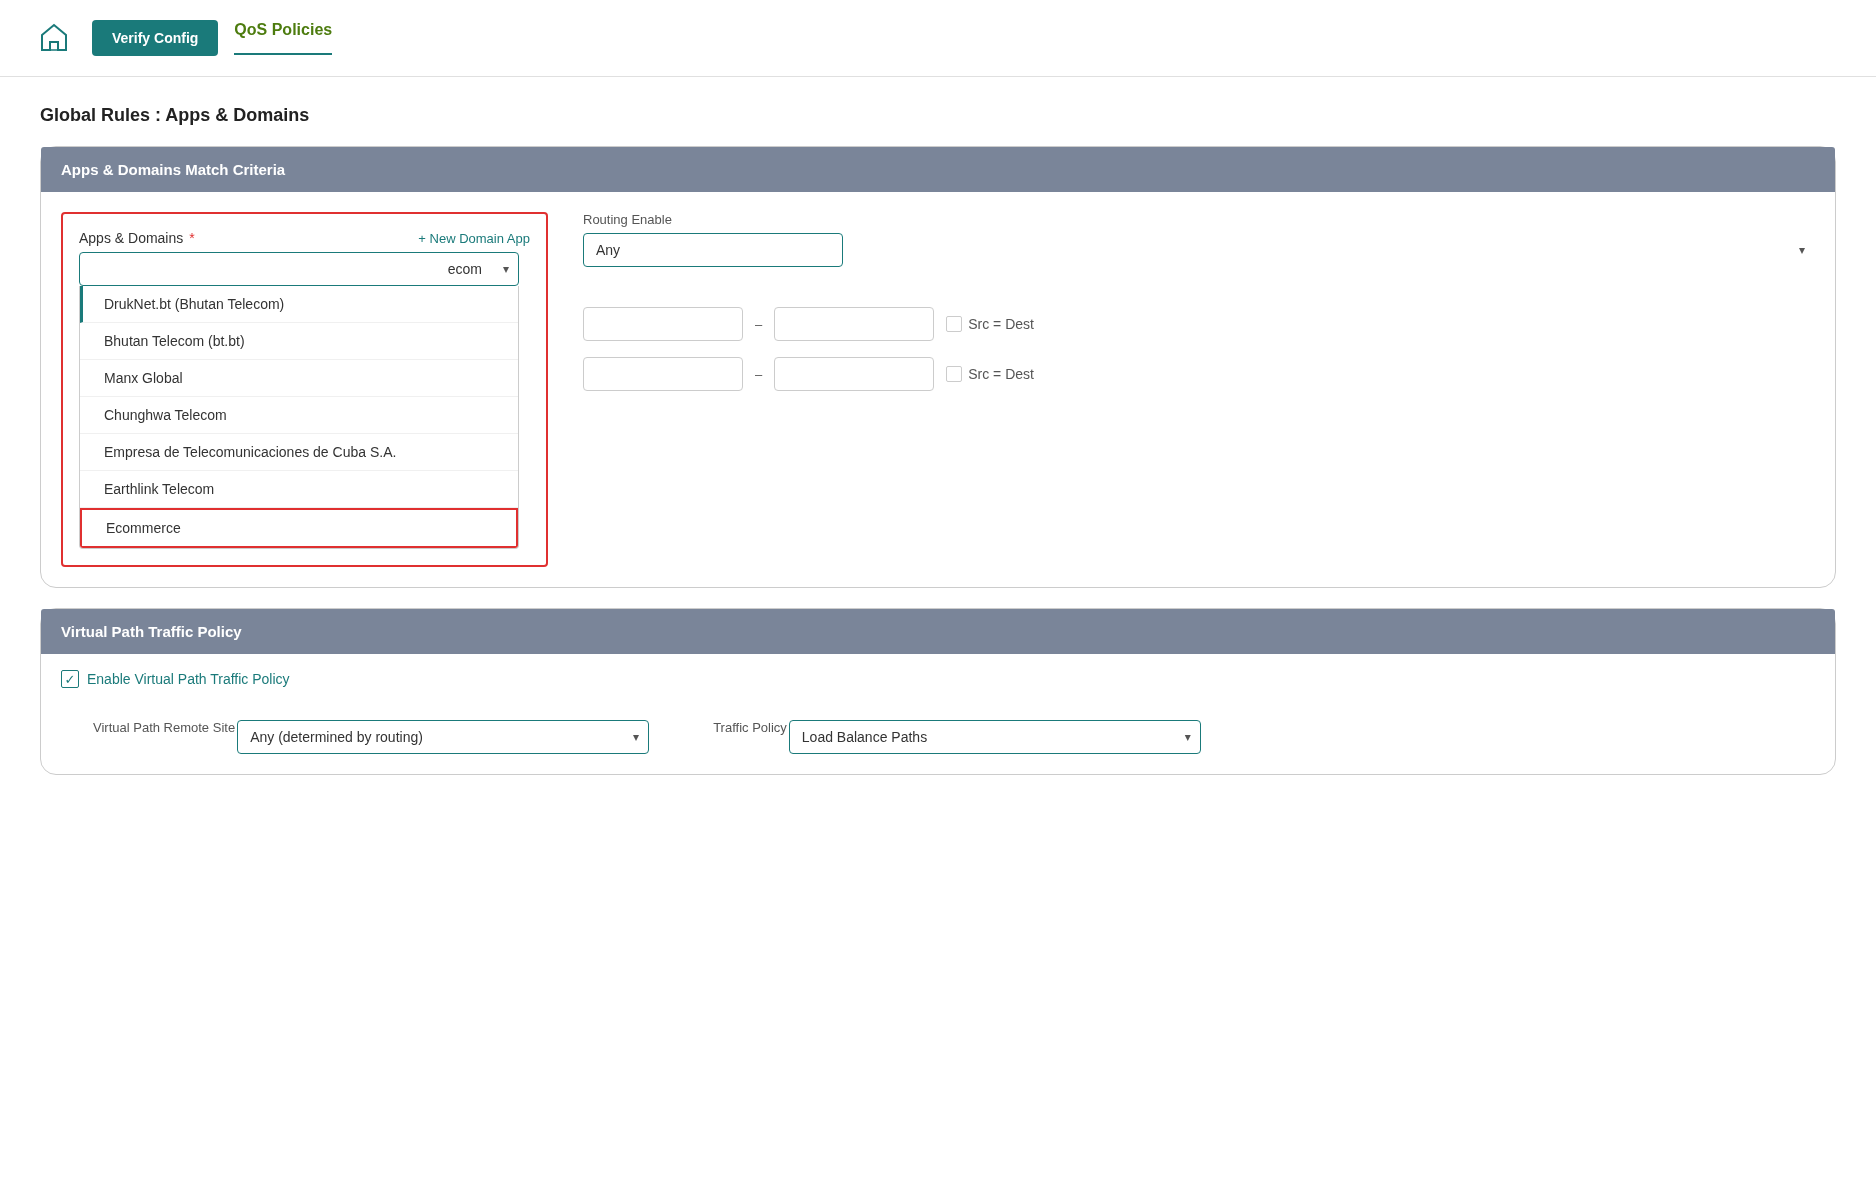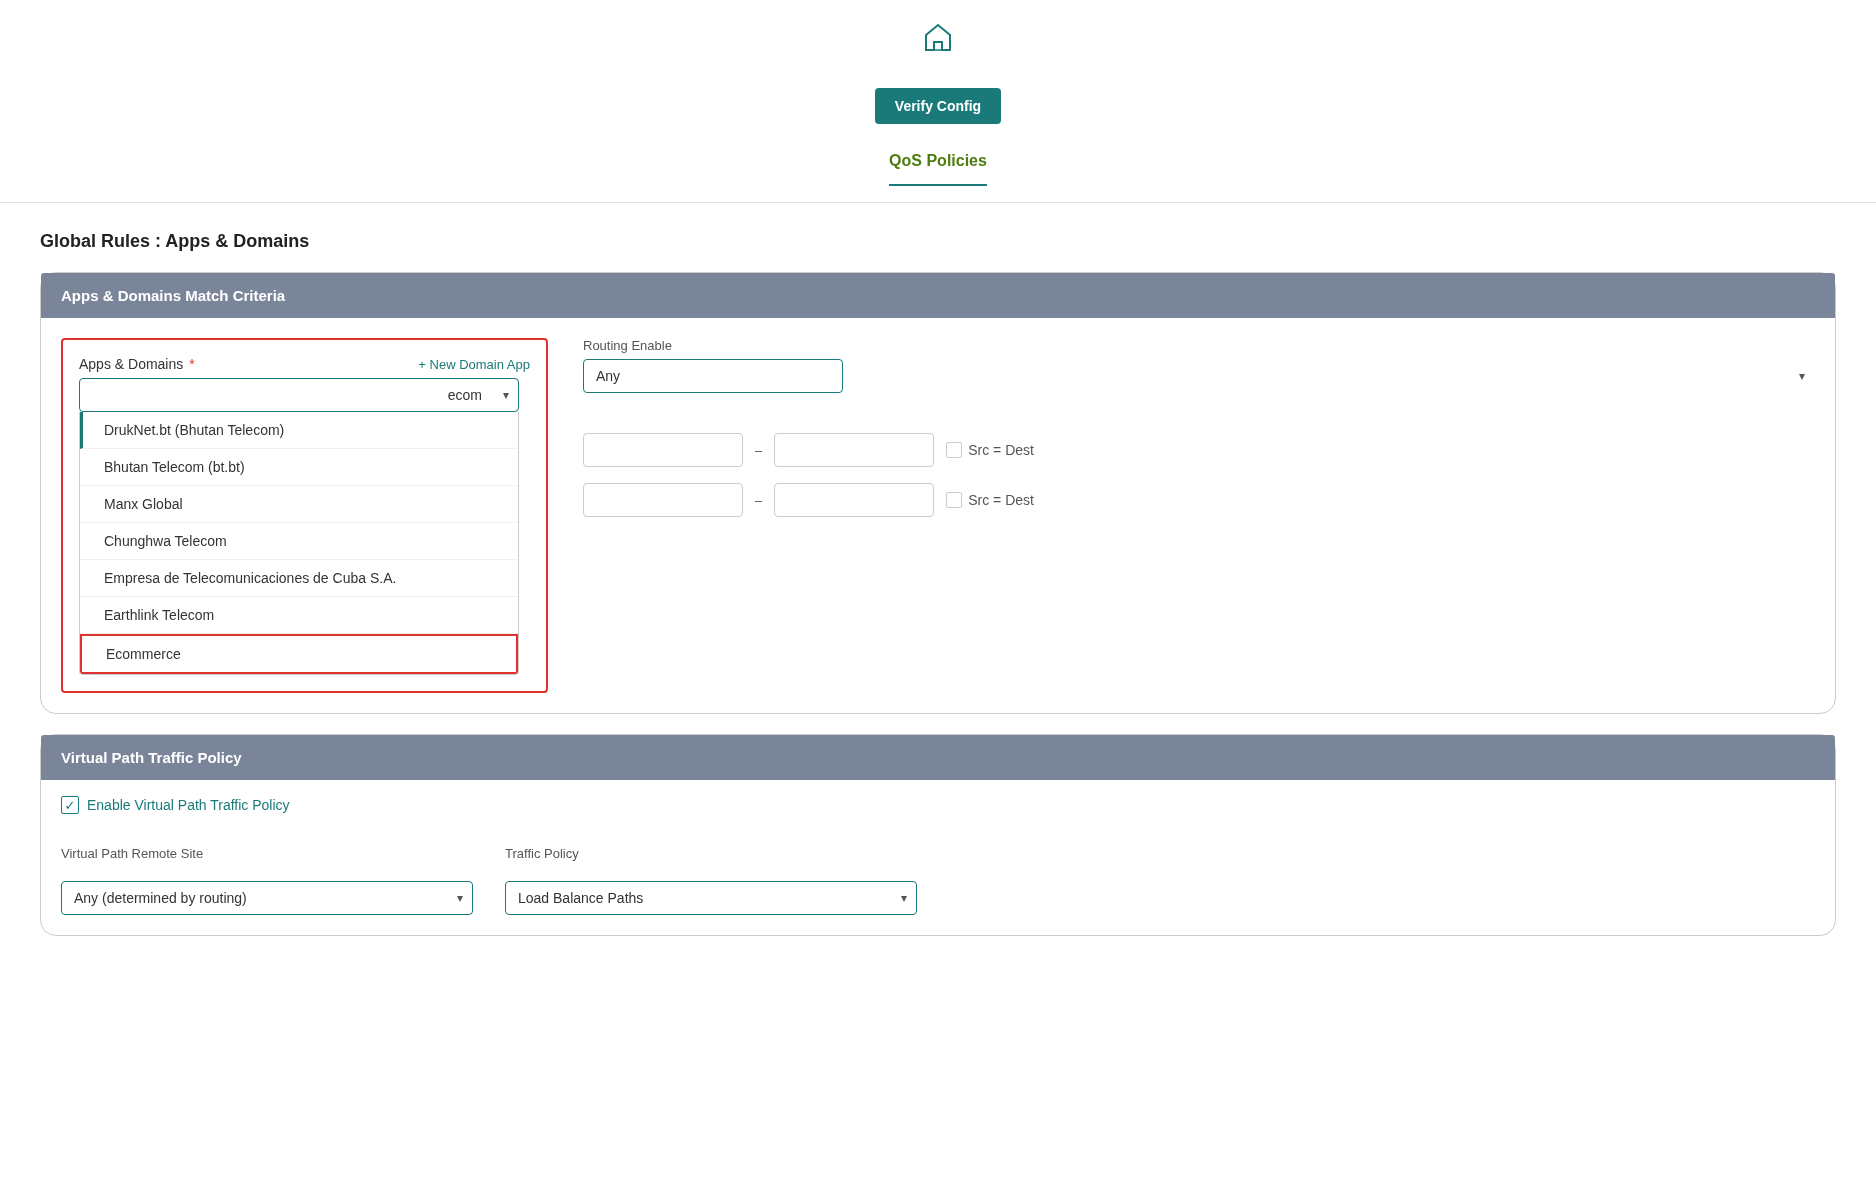--- a/index.html
+++ b/index.html
@@ -4,22 +4,21 @@
   <style>
     * { box-sizing: border-box; margin: 0; padding: 0; }
     body { font-family: -apple-system, BlinkMacSystemFont, 'Segoe UI', sans-serif; background: #fff; color: #333; font-size: 14px; }
 
     
     .header {
       display: flex;
       align-items: center;
       padding: 16px 32px;
       border-bottom: 1px solid #e0e0e0;
-      gap: 28px;
-      flex-direction: column;
+      gap: 16px;
     }
     .home-icon-wrap {
       width: 44px; height: 44px;
       display: flex; align-items: center; justify-content: center;
     }
     .verify-config-btn {
       background: #1a7a7a;
       color: #fff;
       border: none;
       border-radius: 4px;
@@ -229,22 +228,23 @@
       padding: 0 20px 20px;
     }
     .vpn-row {
       display: flex;
       gap: 32px;
       align-items: flex-start;
       padding-top: 16px;
     }
     .vpn-group {
       display: flex;
-      flex-direction: column;
-      gap: 20px;
+      flex-direction: row;
+      gap: 2px;
+      margin-left: 32px;
     }
   </style>
 </head>
 <body>
 
 <div class="header">
   <div class="home-icon-wrap">
     <svg width="36" height="36" viewBox="0 0 36 36" fill="none" xmlns="http://www.w3.org/2000/svg">
       <path d="M6 15L18 5L30 15V30H22V22H14V30H6V15Z" stroke="#1a7a7a" stroke-width="2" fill="none"></path>
       <rect x="14" y="22" width="8" height="8" stroke="#1a7a7a" stroke-width="1.5" fill="none"></rect>

